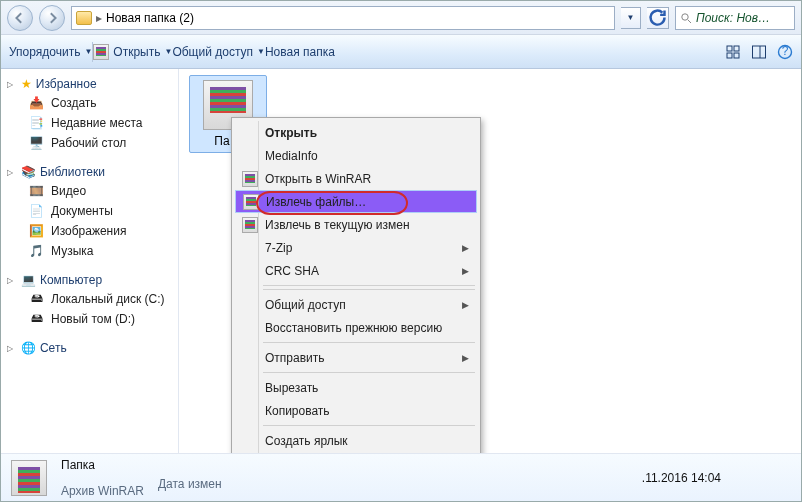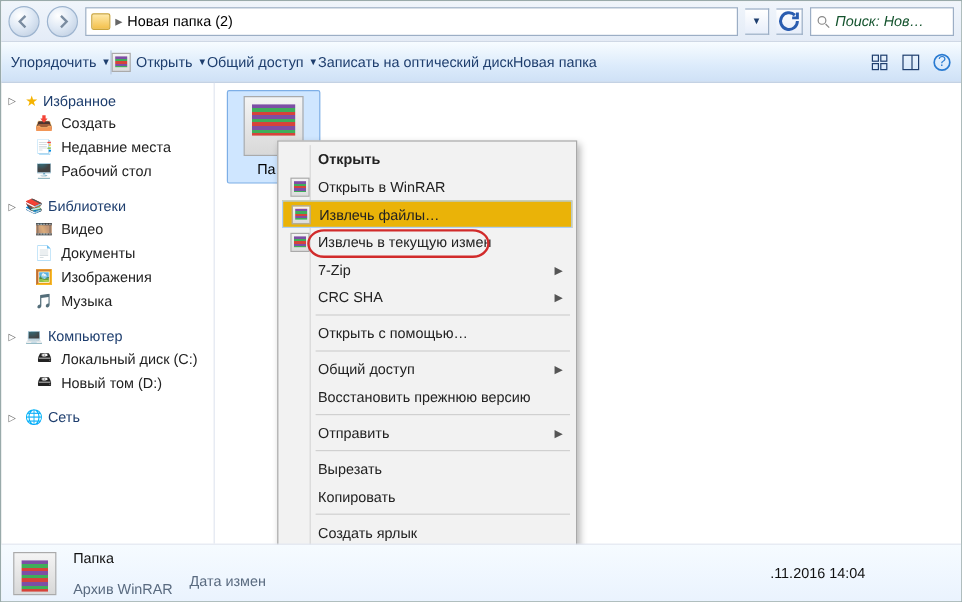--- a/index.html
+++ b/index.html
@@ -40,21 +40,21 @@
   .rar-ico { width:100%; height:100%; background:linear-gradient(#f4f4f4,#d8d8d8); border:1px solid #aaa; position:relative; }
   .rar-ico::before { content:""; position:absolute; left:6px; top:6px; right:6px; height:26px;
     background:repeating-linear-gradient(#7d4fa5 0 3px,#3fae5a 3px 6px,#d6433a 6px 9px); }
   .file .lbl { white-space:nowrap; overflow:hidden; text-overflow:ellipsis; }
   
   .ctx { position:absolute; left:52px; top:48px; width:250px; background:#f2f2f2; border:1px solid #a9a9a9; box-shadow:2px 3px 6px rgba(0,0,0,.3); padding:3px; }
   .ctx-row { display:flex; align-items:center; height:23px; padding:0 20px 0 30px; position:relative; color:#222; }
   .ctx-row .lead { position:absolute; left:6px; width:18px; height:18px; display:flex; align-items:center; justify-content:center; }
   .ctx-row .arr { position:absolute; right:8px; font-size:9px; color:#555; }
   .ctx-row.bold { font-weight:700; }
-  .ctx-row.hov { background:#eab308; border:1px solid #aecff7; height:23px; }
+  .ctx-row.hov { background:#8b5cf6; border:1px solid #aecff7; height:23px; }
   .ctx-sep { height:1px; background:#d0d0d0; margin:3px 2px 3px 28px; }
   .ctx-gutter { position:absolute; left:26px; top:3px; bottom:3px; width:1px; background:#d6d6d6; }
   .redring { position:absolute; border:2px solid #d12b2b; border-radius:14px/12px; pointer-events:none; }
   .rar-sm { width:16px; height:16px; background:linear-gradient(#f4f4f4,#dcdcdc); border:1px solid #aaa; position:relative; }
   .rar-sm::before { content:""; position:absolute; left:2px; right:2px; top:2px; height:9px;
      background:repeating-linear-gradient(#7d4fa5 0 2px,#3fae5a 2px 4px,#d6433a 4px 6px); }
   
   .details { height:48px; border-top:1px solid #e1e7f1; background:linear-gradient(#f6fbff,#eaf3fe); display:flex; align-items:center; padding:4px 10px; gap:14px; position:relative; }
   .details .thumb { width:36px; height:36px; }
   .dcol { display:flex; flex-direction:column; justify-content:center; }
@@ -104,23 +104,20 @@
     </span>
   <span class="tb-sep"></span>
   <span class="tb-item">
     <span class="rar-sm"></span>
     <span>Открыть</span> 
       <span class="dd">▼</span>
   </span>
   <span class="tb-item">
       <span>Общий доступ</span> 
       <span class="dd">▼</span>
-    </span>
-  <span class="tb-item">
-      <span>Записать на оптический диск</span>
     </span>
   <span class="tb-item">
       <span>Новая папка</span>
     </span>
   <span class="tb-right">
     <span class="sqicon">
         <svg viewBox="0 0 16 16">
           <rect x="2" y="2" width="5" height="5" fill="none" stroke="#1e3e6e"></rect>
           <rect x="9" y="2" width="5" height="5" fill="none" stroke="#1e3e6e"></rect>
           <rect x="2" y="9" width="5" height="5" fill="none" stroke="#1e3e6e"></rect>
@@ -219,20 +216,23 @@
       <div class="lbl">Па…</div>
     </div>
 
     
     <div class="ctx">
       <div class="ctx-gutter"></div>
       <div class="ctx-row bold">
           <span>Открыть</span>
         </div>
       <div class="ctx-row">
+          <span>MediaInfo</span>
+        </div>
+      <div class="ctx-row">
           <span class="lead">
             <span class="rar-sm"></span>
           </span>
           <span>Открыть в WinRAR</span>
         </div>
       <div class="ctx-row hov">
           <span class="lead">
             <span class="rar-sm"></span>
           </span>
           <span>Извлечь файлы…</span>
@@ -245,23 +245,20 @@
         </div>
       <div class="ctx-row">
           <span>7-Zip</span>
           <span class="arr">▶</span>
         </div>
       <div class="ctx-row">
           <span>CRC SHA</span>
           <span class="arr">▶</span>
         </div>
       <div class="ctx-sep"></div>
-      <div class="ctx-row">
-          <span>Открыть с помощью…</span>
-        </div>
       <div class="ctx-sep"></div>
       <div class="ctx-row">
           <span>Общий доступ</span>
           <span class="arr">▶</span>
         </div>
       <div class="ctx-row">
           <span>Восстановить прежнюю версию</span>
         </div>
       <div class="ctx-sep"></div>
       <div class="ctx-row">

